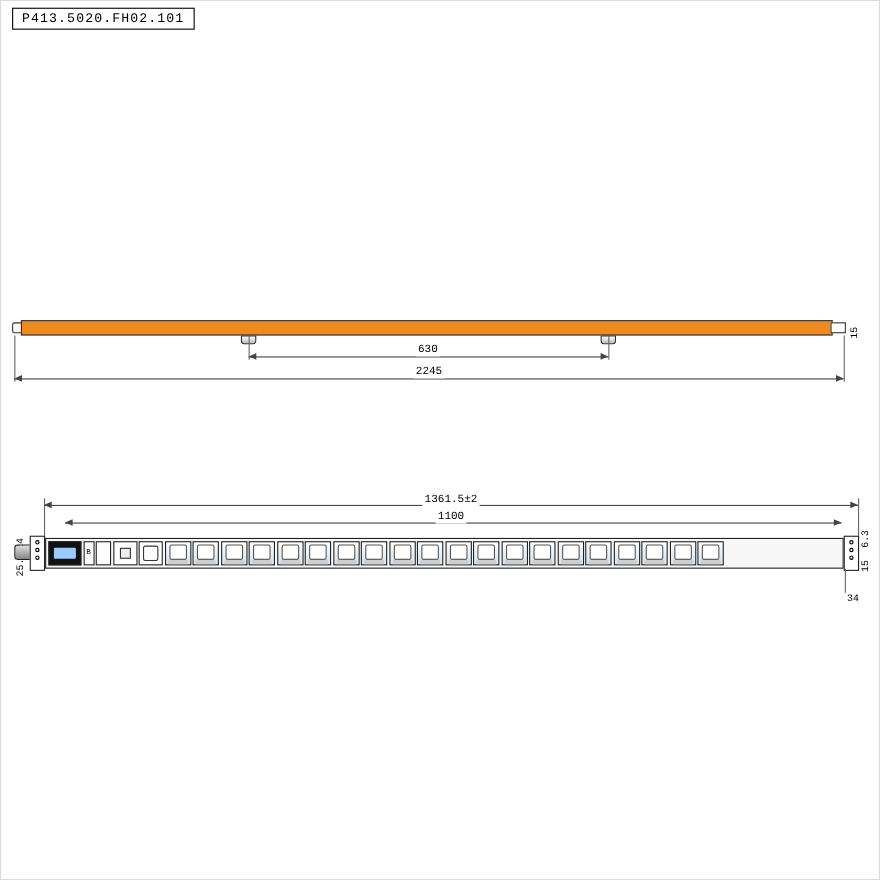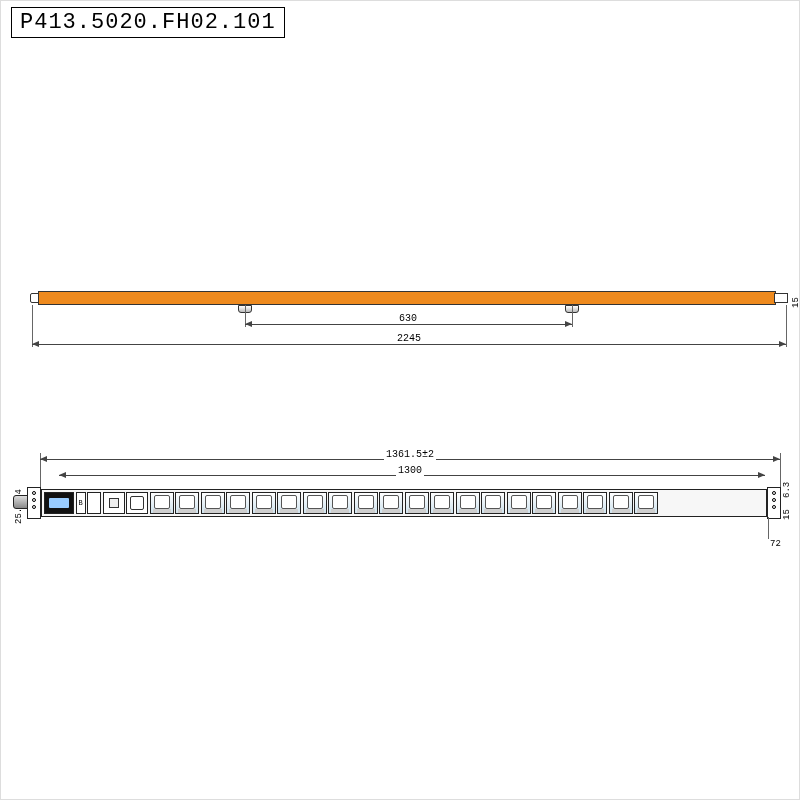--- a/index.html
+++ b/index.html
@@ -8,25 +8,25 @@
     height: 800px;
     background: #ffffff;
     font-family: "Courier New", monospace;
     position: relative;
     border: 1px solid #ddd;
   }
   .part-box {
     position: absolute;
     border: 1.5px solid #000;
     padding: 2px 8px;
-    font-size: 22px;
+    font-size: 12px;
     letter-spacing: 1px;
   }
   
-  .topview { position: absolute; left: 19px; top: 290px; width: 780px; height: 90px; }
+  .topview { position: absolute; left: 0; top: 290px; width: 780px; height: 90px; }
   .top-body {
     position: absolute;
     left: 18px; top: 0;
     width: 738px; height: 14px;
     background: #ee8a1e;
     border: 1px solid #333;
   }
   .top-lcap {
     position: absolute; left: 10px; top: 2px;
     width: 10px; height: 10px;
@@ -171,21 +171,21 @@
 </div>
 
 <div class="frontview">
 
   <div class="dim-tick" style="left:29px;  top:0; height:36px;"></div>
   <div class="dim-tick" style="left:769px; top:0; height:36px;"></div>
   <div class="dim-arrow" style="left:29px; top:6px; width:740px;"></div>
   <div class="dim-label" style="left:399px; top:-4px;">1361.5±2</div>
 
   <div class="dim-arrow" style="left:48px; top:22px; width:706px;"></div>
-  <div class="dim-label" style="left:399px; top:12px;">1300</div>
+  <div class="dim-label" style="left:399px; top:12px;">1100</div>
 
   <div class="dim-label-v" style="left:8px; top:42px;">24</div>
   <div class="dim-label-v" style="left:8px; top:66px;">25.9</div>
 
   <div class="dim-label-v" style="left:776px; top:40px;">6.3</div>
   <div class="dim-label-v" style="left:776px; top:62px;">15</div>
 
   <div class="cord"></div>
   <div class="ear ear-l">
     <div class="hole"></div>
@@ -289,14 +289,14 @@
         <div class="face"></div>
         <div class="lbl"></div>
       </div>
       <div class="outlet">
         <div class="face"></div>
         <div class="lbl"></div>
       </div>
     </div>
 
   <div class="dim-tick" style="left:757px; top:64px; height:22px;"></div>
-  <div class="dim-label" style="left:757px; top:86px; transform:none; font-size:9px;">72</div>
+  <div class="dim-label" style="left:757px; top:86px; transform:none; font-size:9px;">34</div>
 </div>
 
 </body></html>

